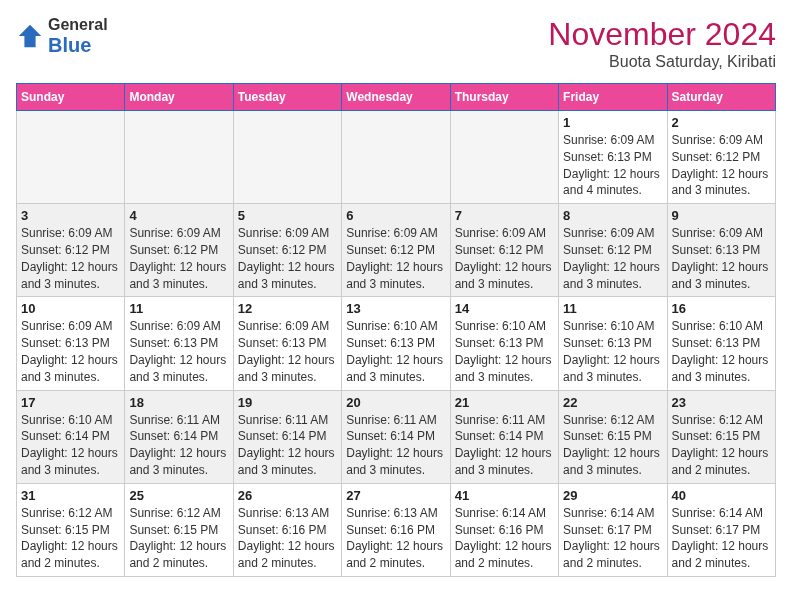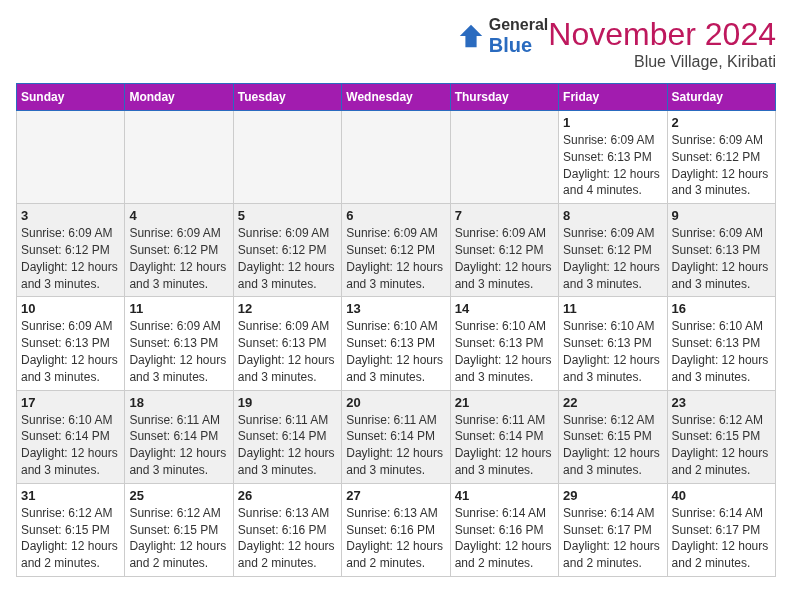--- a/index.html
+++ b/index.html
@@ -5,21 +5,21 @@
     * { box-sizing: border-box; margin: 0; padding: 0; }
     body {
       font-family: Arial, sans-serif;
       background: #fff;
       width: 792px;
       min-height: 612px;
       padding: 16px;
     }
     .header {
       display: flex;
-      justify-content: flex-end;
+      justify-content: space-between;
       align-items: flex-start;
       margin-bottom: 12px;
     }
     .logo {
       display: flex;
       align-items: center;
       gap: 4px;
     }
     .logo-text {
       display: flex;
@@ -41,21 +41,21 @@
     .location-title {
       font-size: 16px;
       color: #444;
     }
     .calendar {
       width: 100%;
       border-collapse: collapse;
       table-layout: fixed;
     }
     .calendar th {
-      background-color: #a21caf;
+      background-color: #ec4899;
       color: #fff;
       font-size: 12px;
       font-weight: bold;
       padding: 6px 4px;
       text-align: left;
       border: 1px solid #2a6bbf;
     }
     .calendar td {
       border: 1px solid #ccc;
       vertical-align: top;
@@ -95,21 +95,21 @@
     <svg class="logo-icon" viewBox="0 0 40 40">
       <polygon points="20,4 36,20 28,20 28,36 12,36 12,20 4,20" fill="#2a6bbf"></polygon>
     </svg>
     <div class="logo-text">
       <span style="font-size:16px;font-weight:bold;color:#333;">General</span>
       <span style="font-size:20px;font-weight:bold;color:#2a6bbf;">Blue</span>
     </div>
   </div>
   <div class="title-block">
     <div class="month-title">November 2024</div>
-    <div class="location-title">Blue Village, Kiribati</div>
+    <div class="location-title">Buota Saturday, Kiribati</div>
   </div>
 </div>
 
 <table class="calendar">
   <thead>
     <tr>
     <th>Sunday</th>
         <th>Monday</th>
         <th>Tuesday</th>
         <th>Wednesday</th>

